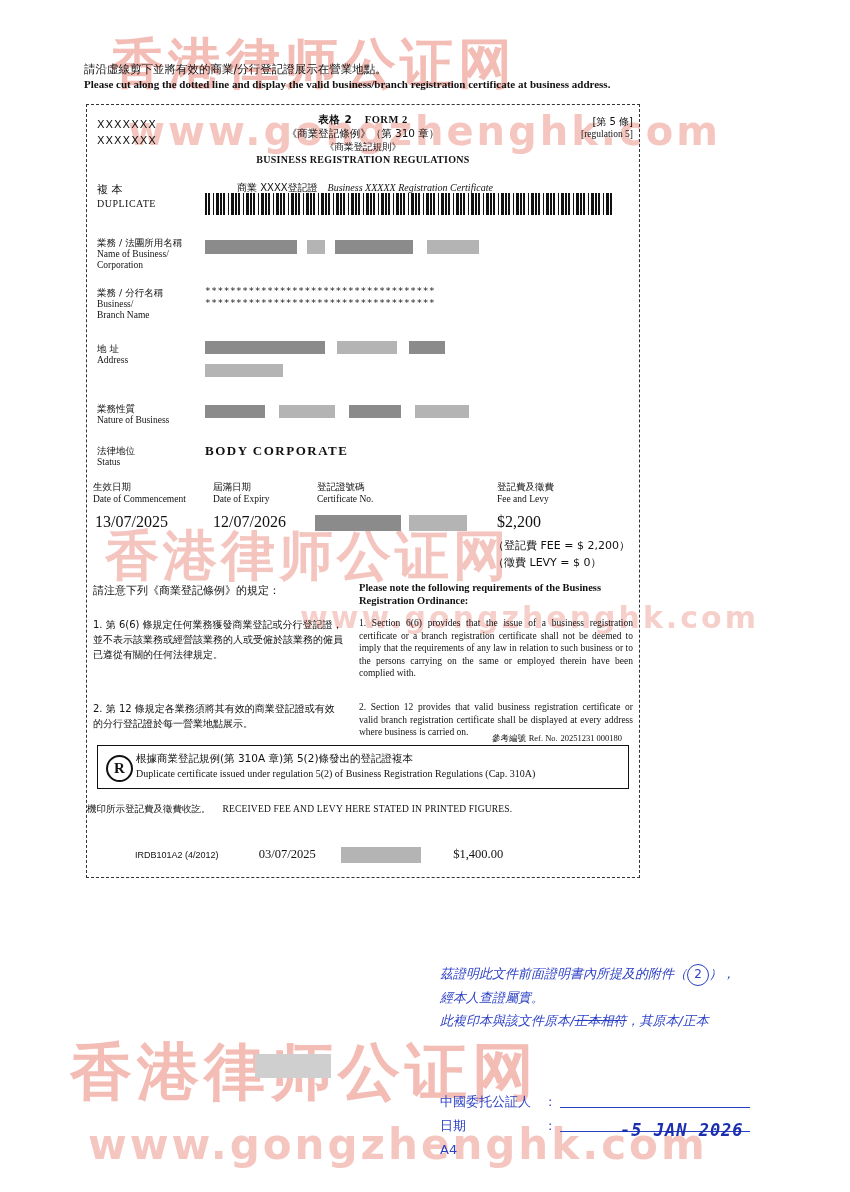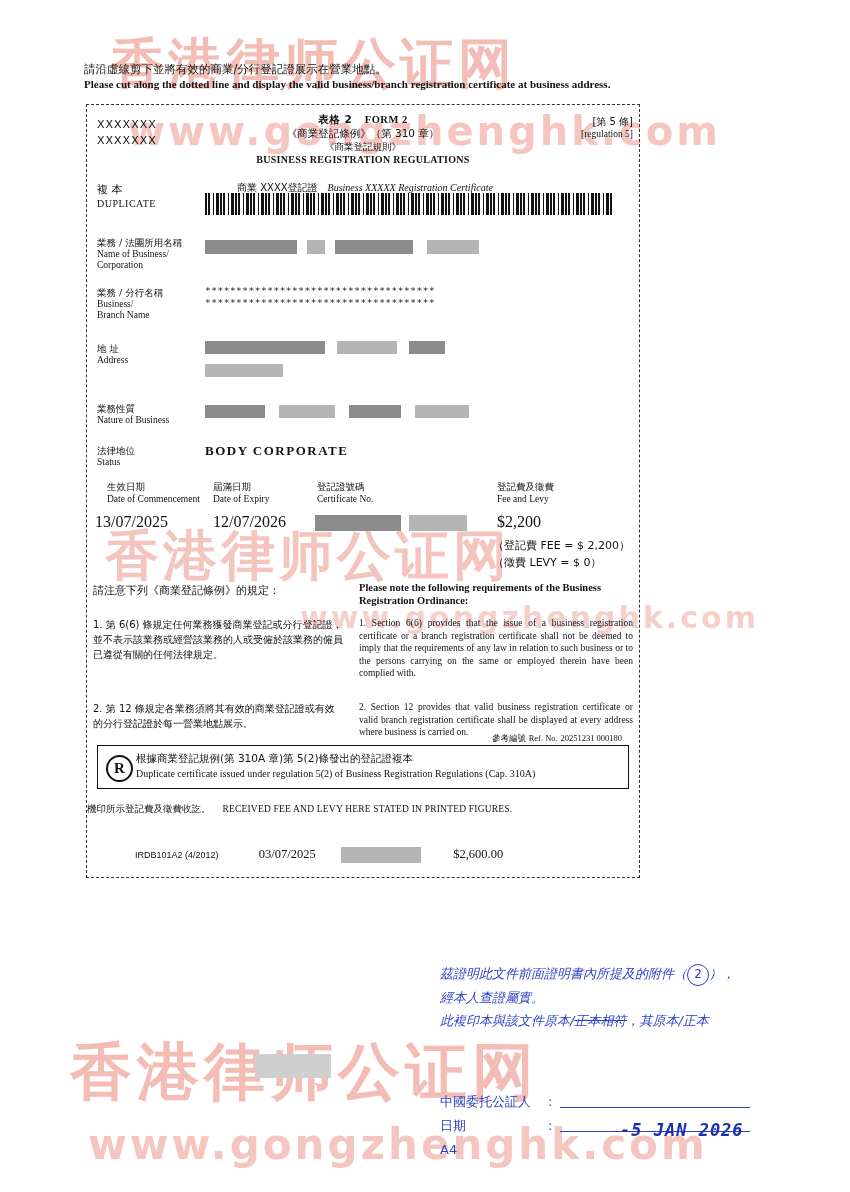--- a/index.html
+++ b/index.html
@@ -253,21 +253,21 @@
         <span class="redact dark" style="width:52px;height:13px;margin-left:10px;"></span>
         <span class="redact mid" style="width:54px;height:13px;margin-left:10px;"></span>
       </div>
 
       <div class="abs" style="left:10px;top:340px;width:100px;">
         <div class="lbl-cn">法律地位</div>
         <div class="lbl-en">Status</div>
       </div>
       <div class="abs bodycorp" style="left:118px;top:338px;">BODY CORPORATE</div>
 
-      <div class="abs datarow-hd" style="left:20px;top:376px;">
+      <div class="abs datarow-hd" style="left:6px;top:376px;">
         <div>生效日期</div>
         <div class="en">Date of Commencement</div>
       </div>
       <div class="abs datarow-hd" style="left:126px;top:376px;">
         <div>屆滿日期</div>
         <div class="en">Date of Expiry</div>
       </div>
       <div class="abs datarow-hd" style="left:230px;top:376px;">
         <div>登記證號碼</div>
         <div class="en">Certificate No.</div>
@@ -315,21 +315,21 @@
         &nbsp;&nbsp;&nbsp;
         <span class="en">RECEIVED FEE AND LEVY HERE STATED IN PRINTED FIGURES.</span>
       </div>
 
       <div class="abs footer-row">
         <span class="code">IRDB101A2 (4/2012)</span>
         <span style="display:inline-block;width:34px;"></span>
         <span>03/07/2025</span>
         <span class="redact mid" style="width:80px;height:16px;margin-left:22px;"></span>
         <span style="display:inline-block;width:26px;"></span>
-        <span>$2,600.00</span>
+        <span>$1,400.00</span>
       </div>
 
     </div>
   </div>
 
   <div class="notary">
     <div class="ln">
       <span>茲證明此文件前面證明書內所提及的附件（</span><span class="circnum">2</span><span>），</span>
     </div>
     <div class="ln">

